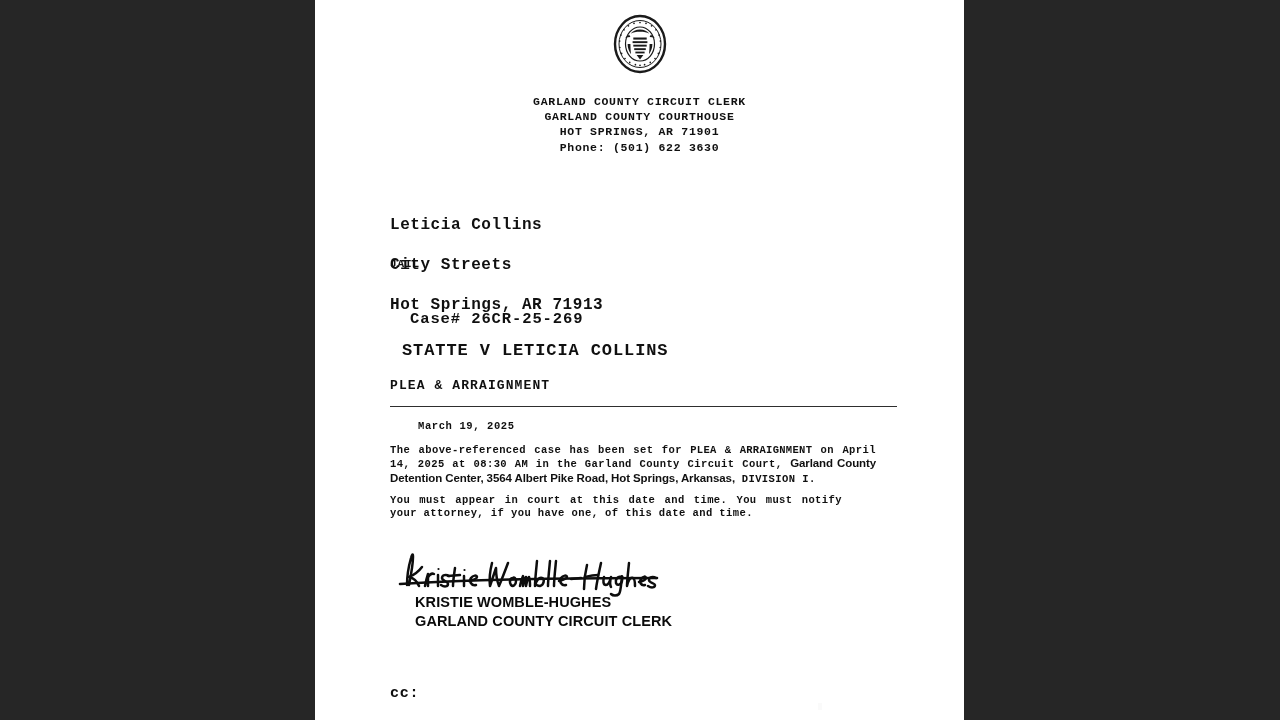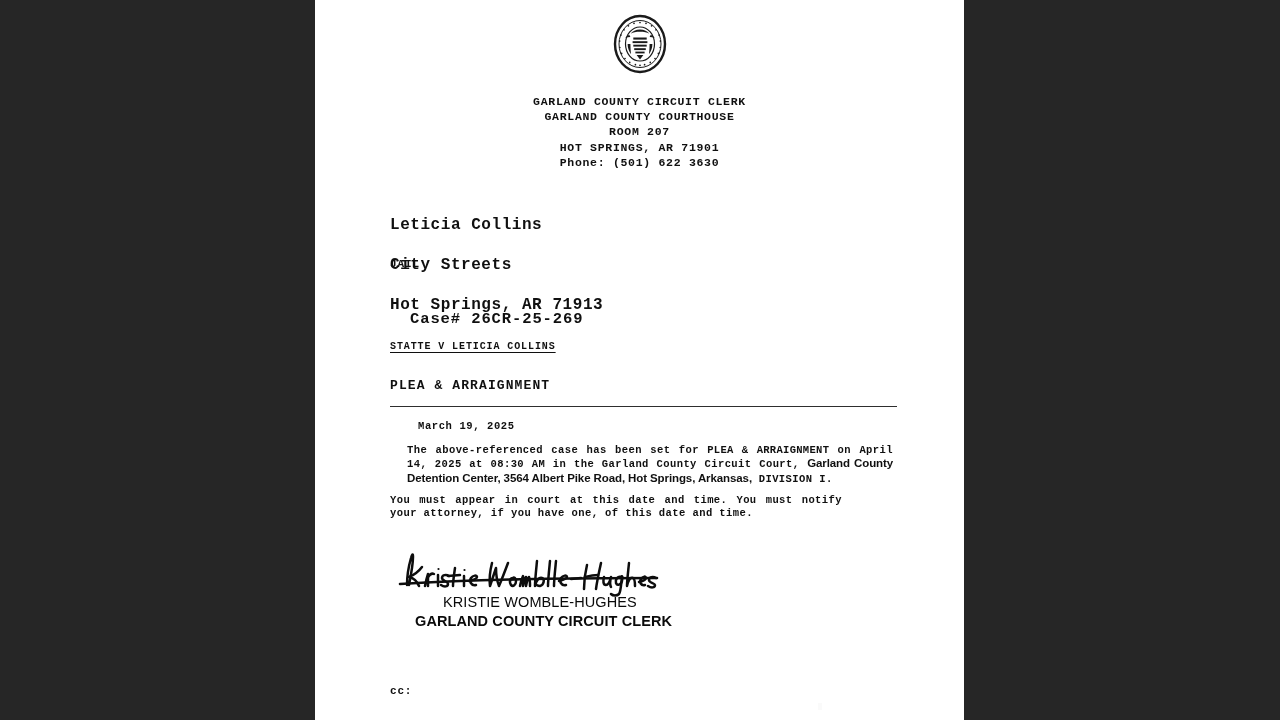--- a/index.html
+++ b/index.html
@@ -108,25 +108,24 @@
     font-size: 15.5px;
     font-weight: bold;
     letter-spacing: 0.9px;
     white-space: pre;
     margin-left: 20px;
   }
 
   .case-style {
     position: absolute;
     top: 341px;
-    left: 0;
-    font-size: 10px;
+    left: 12px;
+    font-size: 17px;
     font-weight: bold;
     letter-spacing: 0.9px;
-    text-decoration: underline;
     text-underline-offset: 2.5px;
     white-space: pre;
   }
 
   .hearing-type {
     position: absolute;
     top: 378px;
     left: 0;
     font-size: 13px;
     font-weight: bold;
@@ -158,21 +157,21 @@
     position: absolute;
     left: 0;
     width: 486px;
     font-size: 10.5px;
     font-weight: bold;
     letter-spacing: 0.42px;
     line-height: 13.3px;
     color: #101010;
     text-align: justify;
   }
-  .para-1 { top: 444px; margin-left: 17px; }
+  .para-1 { top: 444px; }
   .para-2 { top: 494px; width: 452px; }
 
   .para b.emph {
     font-weight: bold;
     letter-spacing: 0.3px;
   }
 
   
   .fill {
     font-family: "Liberation Sans", "DejaVu Sans", sans-serif;
@@ -190,43 +189,42 @@
     height: 48px;
   }
   .signature svg { display: block; }
 
   .sig-name {
     position: absolute;
     left: 25px;
     top: 594px;
     font-family: "Liberation Sans Narrow", "Liberation Sans", sans-serif;
     font-size: 14.5px;
-    font-weight: normal;
+    font-weight: bold;
     letter-spacing: 0.1px;
     color: #0a0a0a;
     white-space: pre;
-    margin-left: 28px;
   }
   .sig-title {
     position: absolute;
     left: 25px;
     top: 613px;
     font-family: "Liberation Sans Narrow", "Liberation Sans", sans-serif;
     font-size: 14.5px;
     font-weight: bold;
     letter-spacing: 0.1px;
     color: #0a0a0a;
     white-space: pre;
   }
 
   .cc-line {
     position: absolute;
     left: 0;
     top: 685px;
-    font-size: 11px;
+    font-size: 15px;
     font-weight: bold;
     letter-spacing: 0.8px;
     white-space: pre;
   }
 
   .faint-mark {
     position: absolute;
     left: 428px;
     top: 703px;
     width: 4px;
@@ -286,21 +284,20 @@
             <path d="M14.6 30 c0 4 1.4 7.6 3.4 10.2 c-0.4 -3.4 -0.6 -6.8 -0.6 -10.2 z"></path>
             <path d="M39.4 30 c0 4 -1.4 7.6 -3.4 10.2 c0.4 -3.4 0.6 -6.8 0.6 -10.2 z"></path>
           </g>
         </svg>
       </div>
     </div>
 
     <div class="header-block">
       <div class="hline">GARLAND COUNTY CIRCUIT CLERK</div>
       <div class="hline">GARLAND COUNTY COURTHOUSE</div>
-      <div class="hline">ROOM 207</div>
       <div class="hline">HOT SPRINGS, AR 71901</div>
       <div class="hline">Phone: (501) 622 3630</div>
     </div>
 
     <div class="body-area">
 
       <div class="mono addressee">
         <div>Leticia Collins</div>
         <div>City Streets</div>
         <div>Hot Springs, AR 71913</div>

